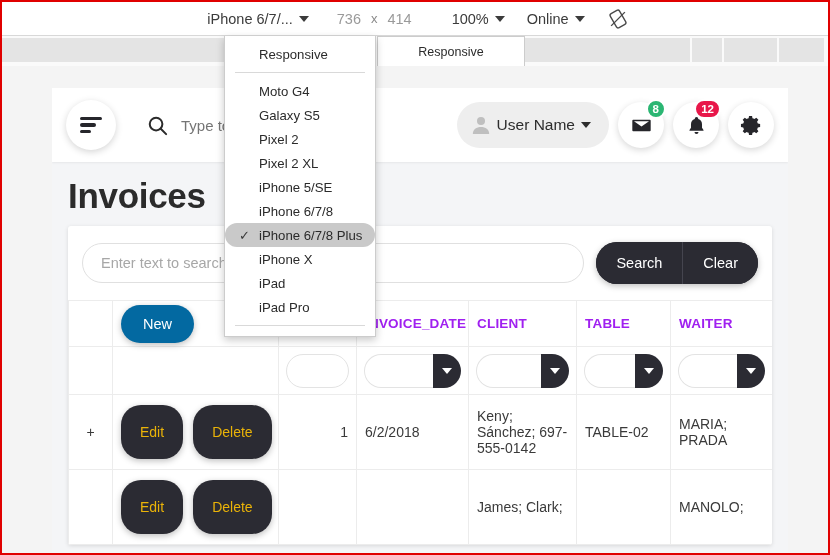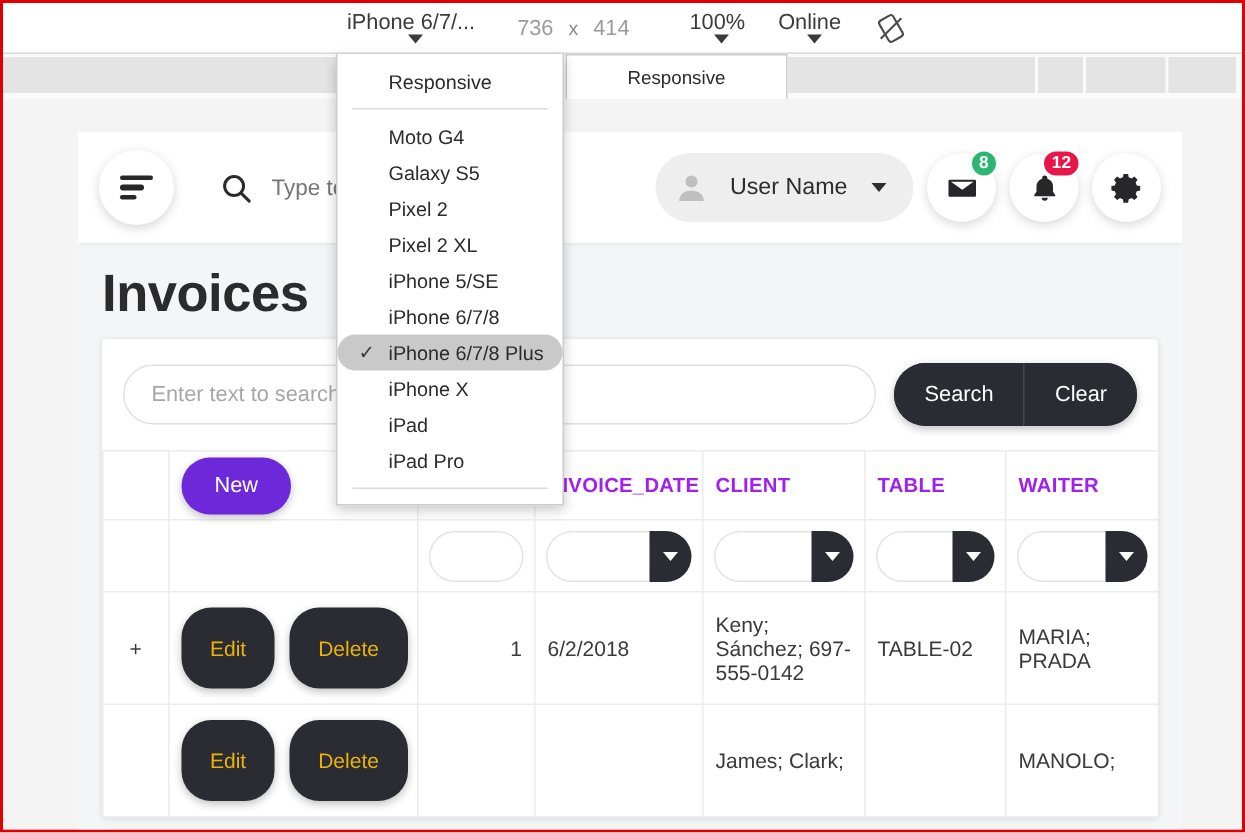--- a/index.html
+++ b/index.html
@@ -25,21 +25,20 @@
     border-bottom: 1px solid #d8d8d8;
     display: flex; align-items: center; justify-content: center;
     gap: 0px;
   }
   .dt-item {
     display: flex; align-items: center;
     font-size: 14.5px; color: #3b3b3b;
     height: 24px;
     padding: 0 6px;
     white-space: nowrap;
-    flex-direction: column;
   }
   .caret {
     display: inline-block; margin-left: 6px;
     width: 0; height: 0;
     border-left: 5px solid transparent;
     border-right: 5px solid transparent;
     border-top: 6px solid #3b3b3b;
   }
   .dt-x { color: #8a8a8a; font-size: 13px; padding: 0 10px; }
   .dt-num { color: #9a9a9a; font-size: 14.5px; }
@@ -111,21 +110,21 @@
   }
   .search-glass { width: 23px; height: 23px; flex: 0 0 auto; }
   .search-input {
     border: none; outline: none; background: transparent;
     font-family: "Liberation Sans", sans-serif;
     font-size: 15px; color: #9b9b9b; width: 100%;
   }
 
   .header-right { display: flex; align-items: center; gap: 9px; flex: 0 0 auto; }
   .userchip {
-    display: flex; align-items: center; gap: 14px;
+    display: flex; align-items: center; gap: 4px;
     background: #eeeeee; border-radius: 26px;
     height: 46px; padding: 0 18px 0 12px;
   }
   .avatar-ic { width: 24px; height: 24px; }
   .username { font-size: 15.5px; color: #2d2d2d; }
   .chip-caret {
     width: 0; height: 0; margin-left: 2px;
     border-left: 5px solid transparent;
     border-right: 5px solid transparent;
     border-top: 6px solid #2d2d2d;
@@ -202,21 +201,21 @@
   .th-label {
     color: #a020f0;
     font-size: 13.5px; font-weight: bold;
     letter-spacing: 0.2px;
     text-align: left;
     padding: 10px 8px;
     white-space: nowrap;
   }
   .toolrow td { height: 46px; padding: 0 8px; }
   .newbtn {
-    background: #6d28d9; color: #fff; border: none;
+    background: #0369a1; color: #fff; border: none;
     font-family: "Liberation Sans", sans-serif;
     border-radius: 20px; height: 38px; padding: 0 22px;
     font-size: 14.5px; cursor: pointer;
     box-shadow: 0 2px 6px rgba(0,0,0,0.25);
   }
   .filterrow td { height: 48px; padding: 5px 7px; }
   .filterctl {
     display: flex; align-items: stretch;
     height: 34px; width: 100%;
   }

